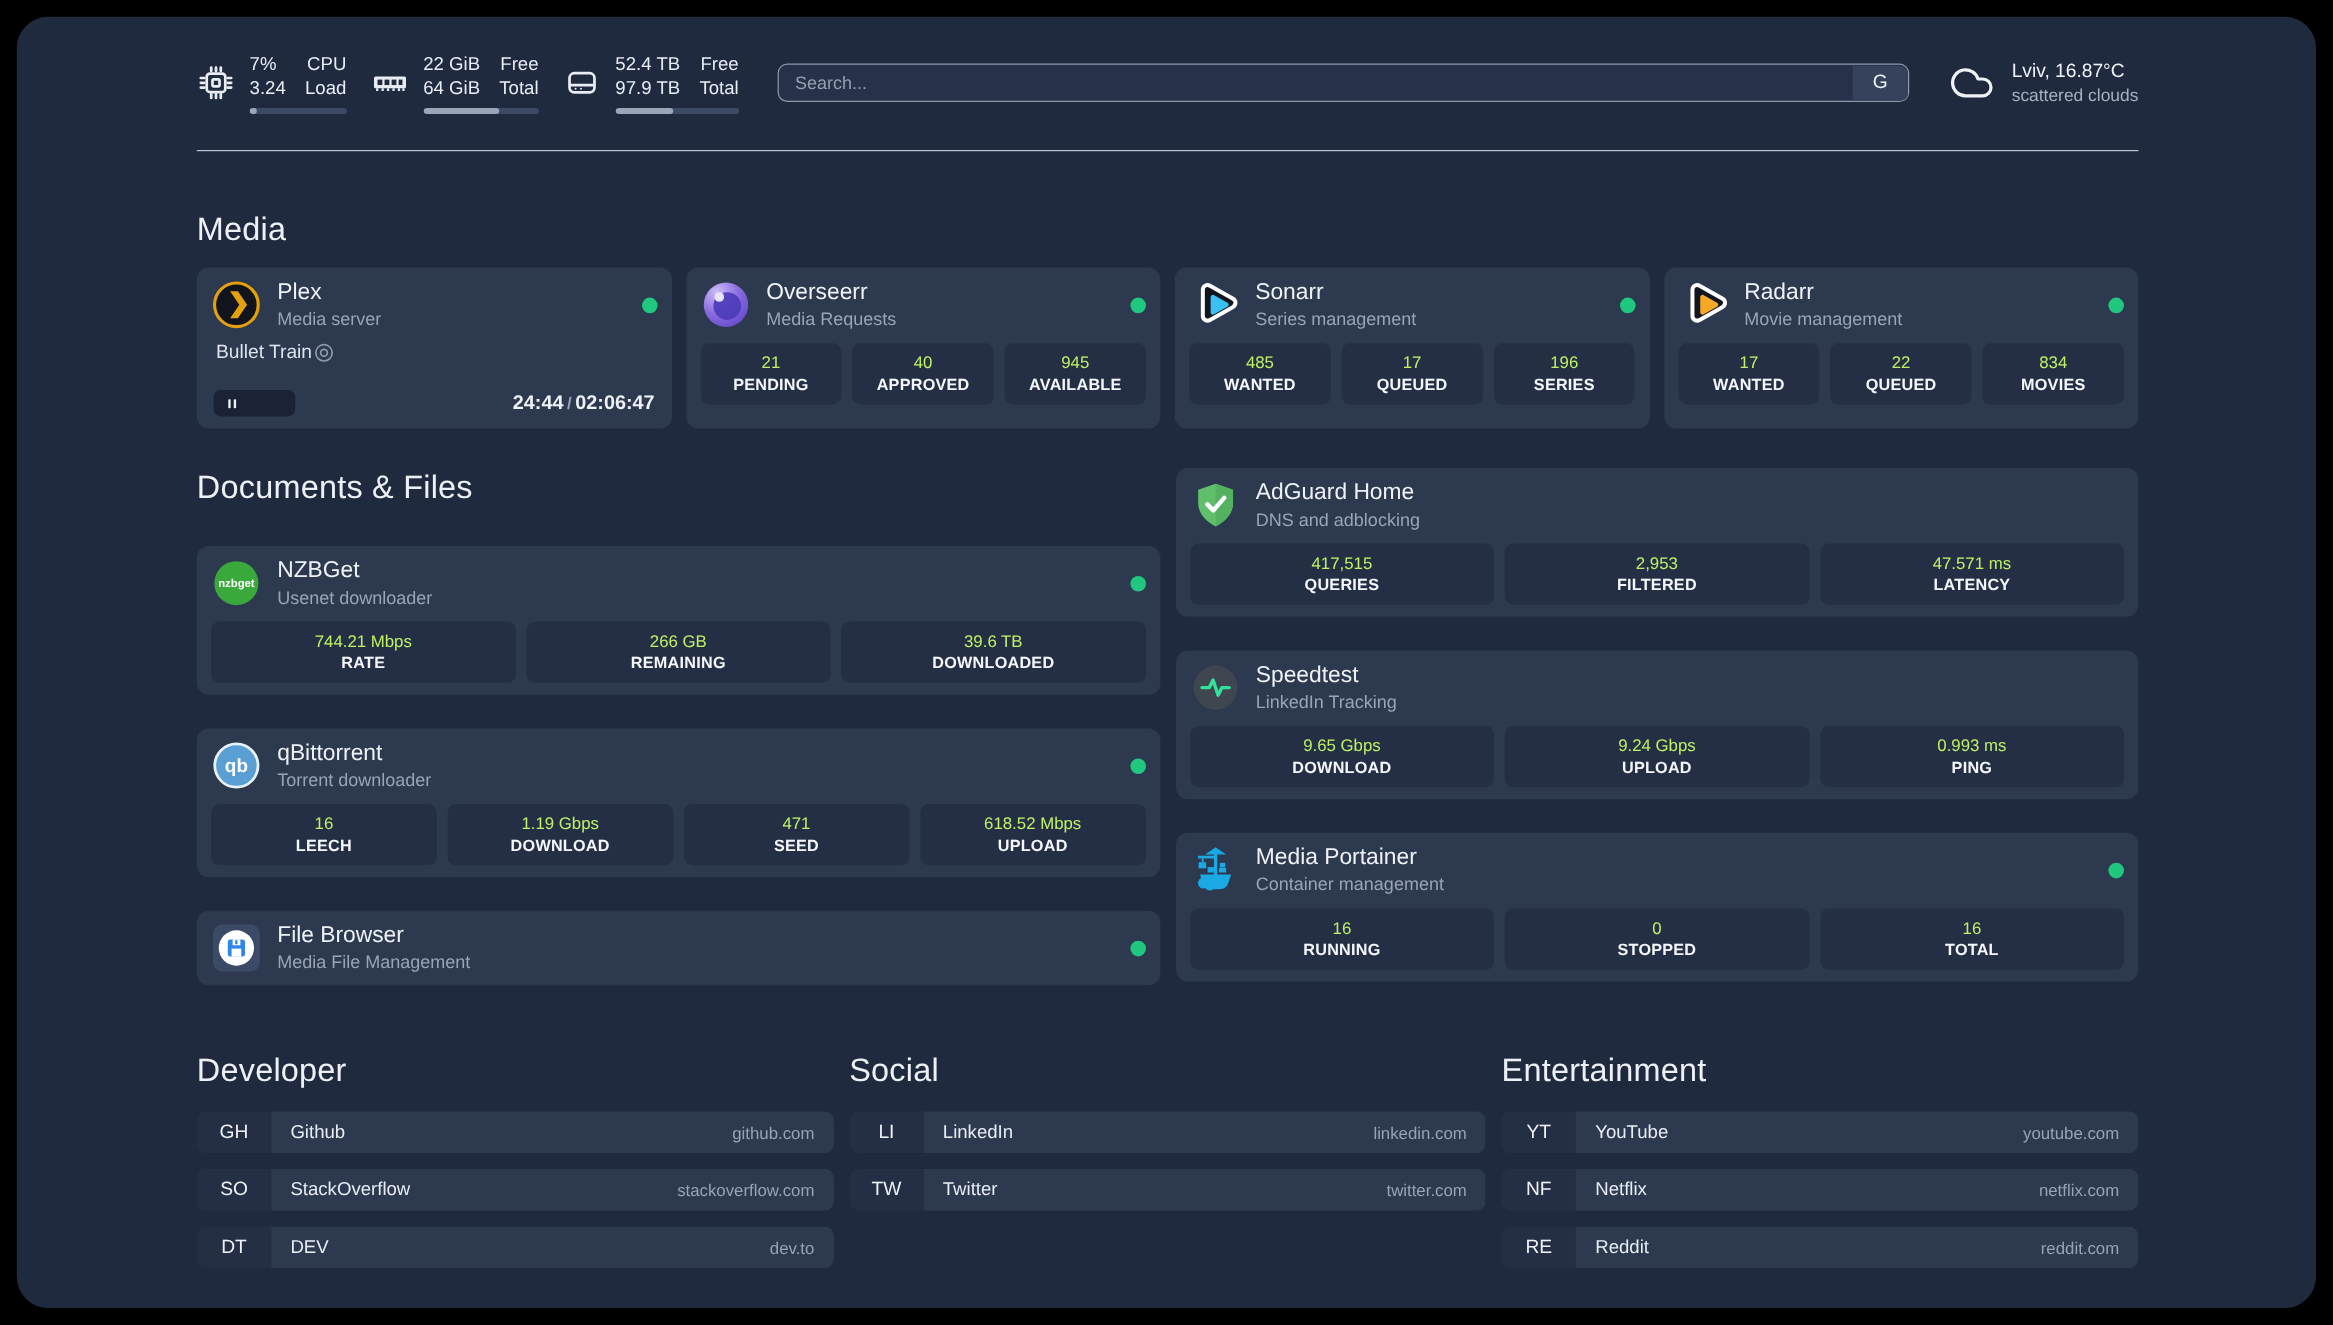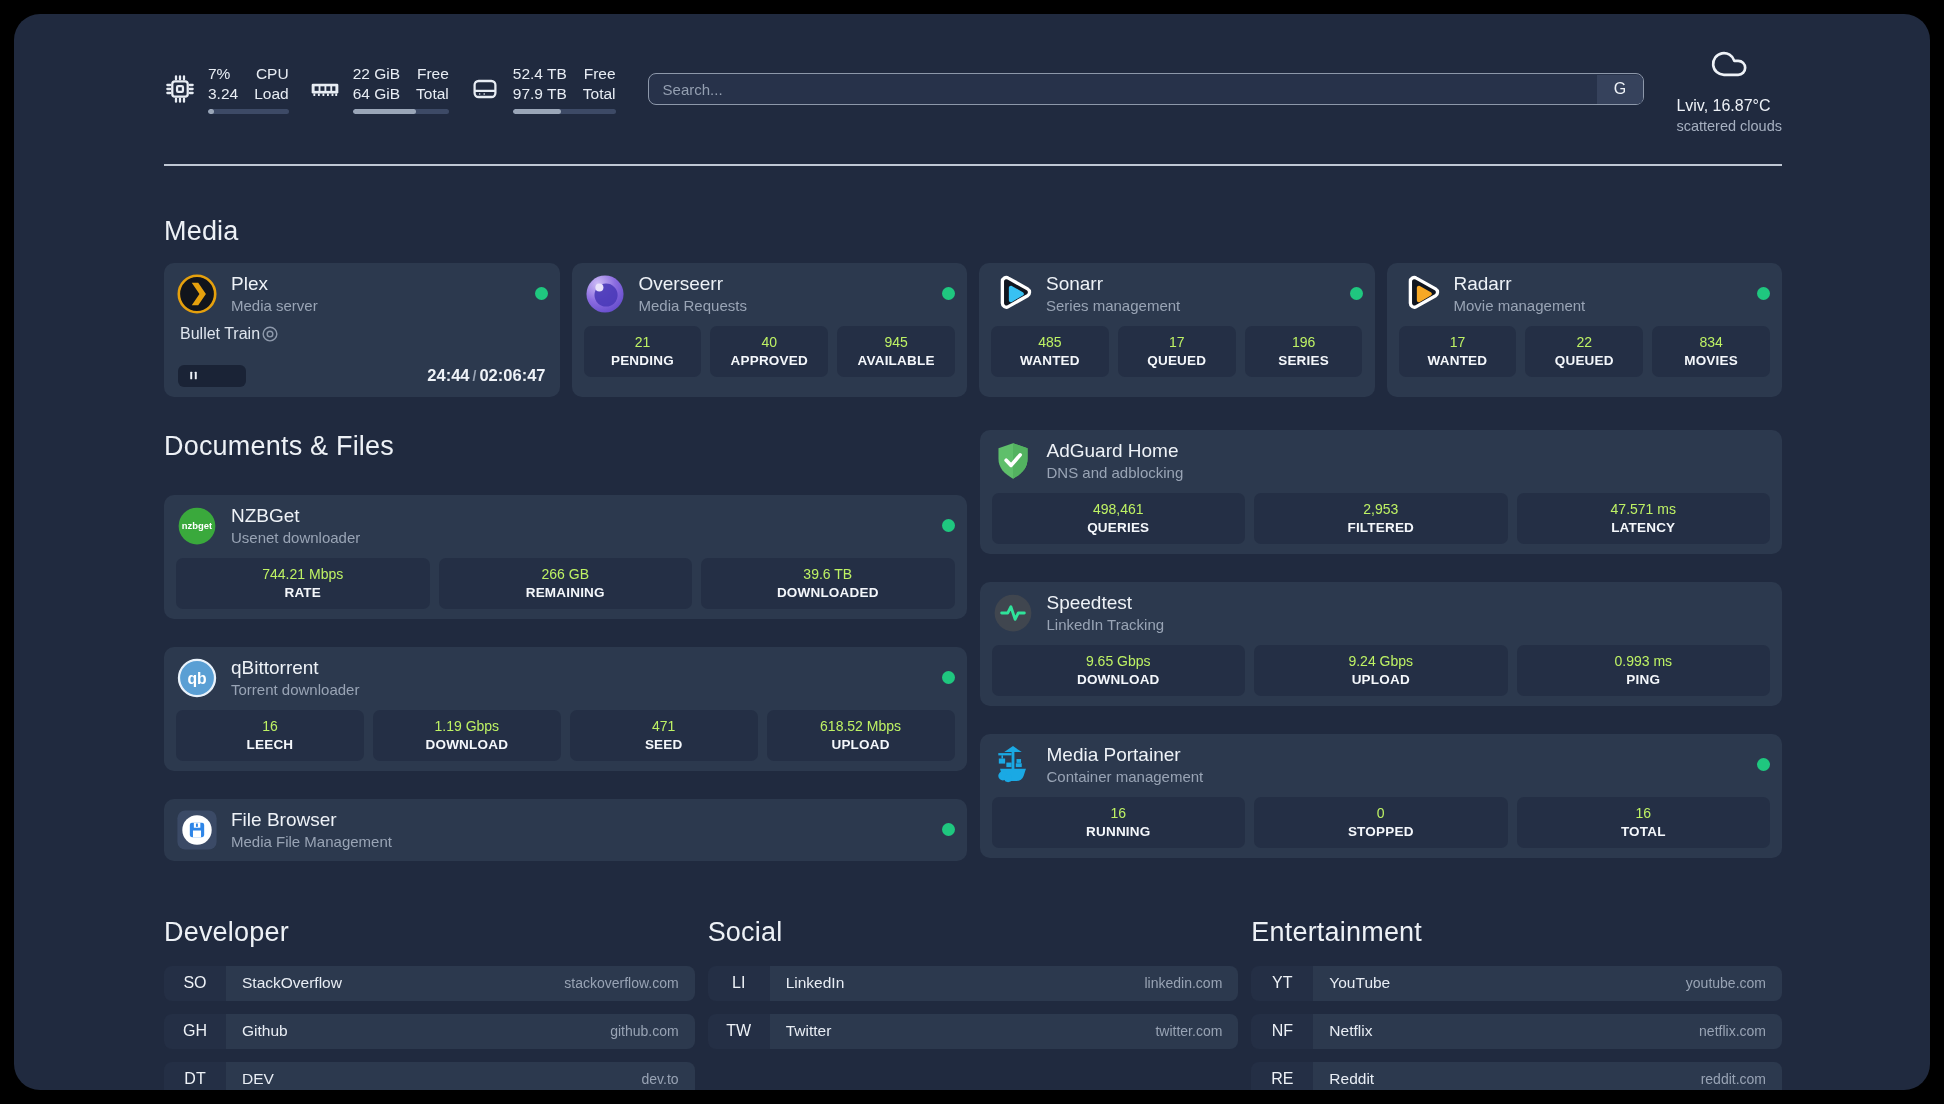--- a/index.html
+++ b/index.html
@@ -20,21 +20,21 @@
   .res-fill { height: 100%; background: #9aa6b8; border-radius: 3px; }
 
   .searchwrap { flex: 1; margin: 0 32px; position: relative; height: 32px; }
   .searchwrap input { width: 100%; height: 100%; background: #27324a; border: 1.5px solid #8d98aa;
     border-radius: 8px; color: #dfe5ee; font-size: 15px; padding: 0 60px 0 14px; outline: none;
     font-family: inherit; }
   .searchwrap input::placeholder { color: #949fb1; }
   .gbtn { position: absolute; right: 1.5px; top: 1.5px; bottom: 1.5px; width: 46px;
     background: #36425c; border: none; border-radius: 0 6px 6px 0; color: #eef2f7;
     font-size: 16px; font-family: inherit; cursor: pointer; }
-  .weather { display: flex; align-items: center; gap: 13px; flex-direction: column; }
+  .weather { display: flex; align-items: center; gap: 13px; }
   .weather .wicon { width: 40px; height: 40px; display:flex; }
   .weather-temp { font-size: 16px; color: #eef2f7; }
   .weather-cond { font-size: 14.5px; color: #a6b0c0; margin-top: 3px; }
 
   .divider { height: 1.5px; background: #dce3ee; opacity: .85; margin-top: 30px; }
 
   
   h2.group-title { font-size: 27px; font-weight: 500; color: #edf1f6; letter-spacing: .2px; }
   .media-section h2 { margin: 50px 0 16px; }
   .middle-grid { display: grid; grid-template-columns: 1fr 1fr; gap: 13px; }
@@ -414,21 +414,21 @@
                   <path d="M8.1 11.6l2.8 2.9 5.2-6" stroke="#fff" stroke-width="2.1" fill="none" stroke-linecap="round" stroke-linejoin="round"></path>
                 </svg>
               </span>
               <div class="card-titles">
                 <div class="svc-name">AdGuard Home</div>
                 <div class="svc-desc">DNS and adblocking</div>
               </div>
             </div>
             <div class="stats">
               <div class="stat">
-                <div class="stat-value">498,461</div>
+                <div class="stat-value">417,515</div>
                 <div class="stat-label">QUERIES</div>
               </div>
               <div class="stat">
                 <div class="stat-value">2,953</div>
                 <div class="stat-label">FILTERED</div>
               </div>
               <div class="stat">
                 <div class="stat-value">47.571 ms</div>
                 <div class="stat-label">LATENCY</div>
               </div>
@@ -502,31 +502,31 @@
           </div>
         </div>
     </section>
   </div>
 
   <div class="bookmarks-grid" id="bookmarks">
       <section>
         <h2 class="group-title">Developer</h2>
         <div class="bm-rows">
           <div class="bm-row">
+            <div class="bm-abbr">GH</div>
+            <div class="bm-main">
+              <span class="bm-name">Github</span>
+              <span class="bm-url">github.com</span>
+            </div>
+          </div>
+          <div class="bm-row">
             <div class="bm-abbr">SO</div>
             <div class="bm-main">
               <span class="bm-name">StackOverflow</span>
               <span class="bm-url">stackoverflow.com</span>
-            </div>
-          </div>
-          <div class="bm-row">
-            <div class="bm-abbr">GH</div>
-            <div class="bm-main">
-              <span class="bm-name">Github</span>
-              <span class="bm-url">github.com</span>
             </div>
           </div>
           <div class="bm-row">
             <div class="bm-abbr">DT</div>
             <div class="bm-main">
               <span class="bm-name">DEV</span>
               <span class="bm-url">dev.to</span>
             </div>
           </div>
         </div>

